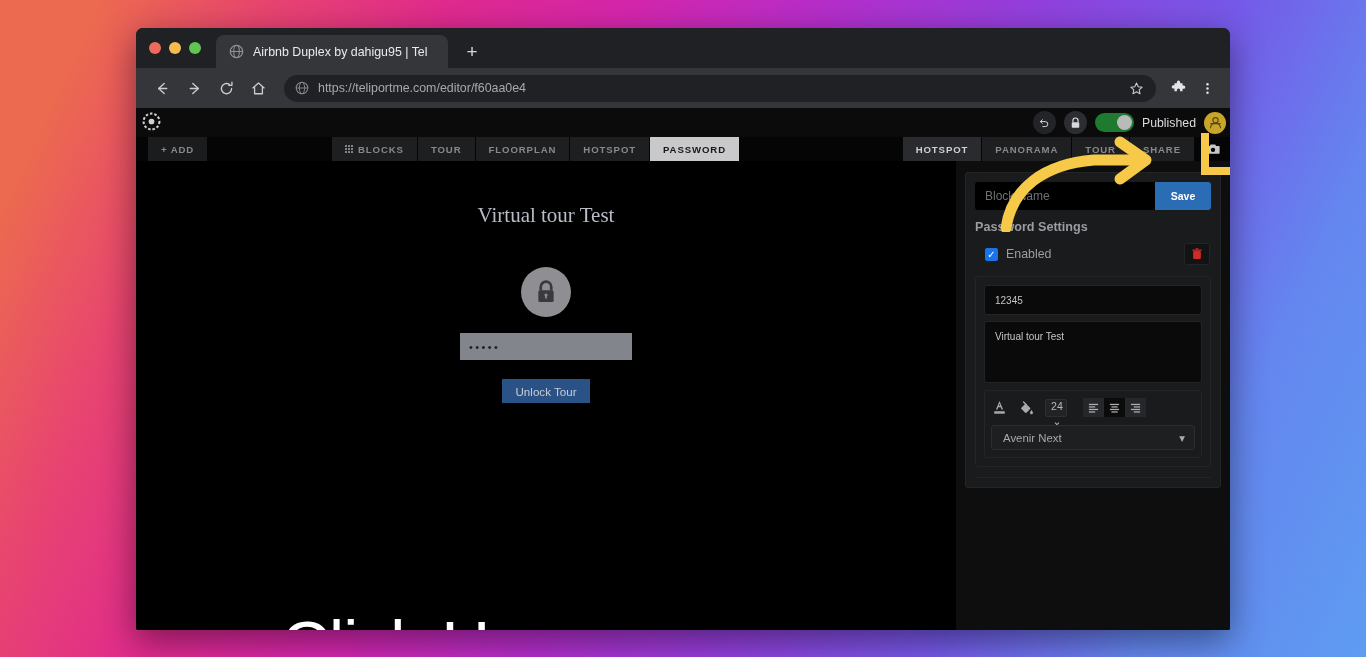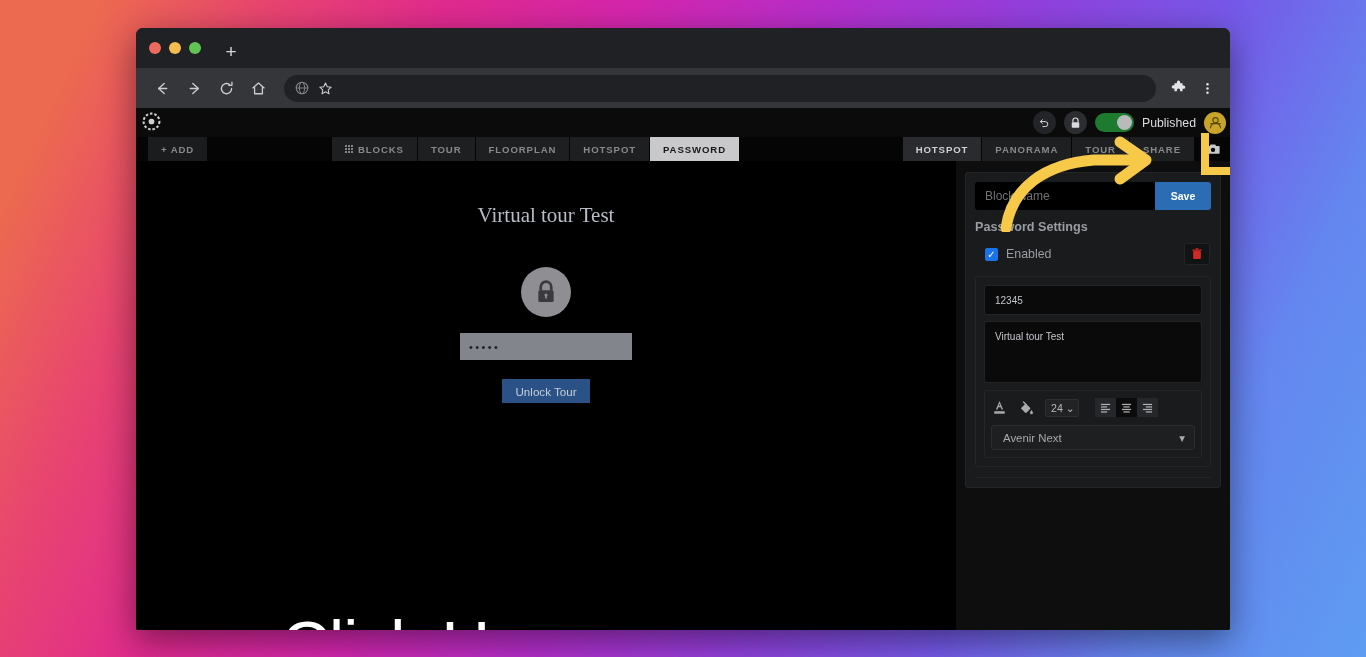--- a/index.html
+++ b/index.html
@@ -459,20 +459,21 @@
     background: #222325;
     border: 1px solid #2e2f32;
     border-radius: 2px;
     color: #b6b9bc;
     font-size: 10.6px;
     padding: 0 3px 0 5px;
     display: flex;
     align-items: center;
     gap: 3px;
     margin-left: 2px;
+    flex-direction: column;
   }
   .align-group { display: flex; margin-left: 7px; }
   .align-btn {
     width: 21px; height: 19px;
     background: #26272a;
     display: flex;
     align-items: center;
     justify-content: center;
     color: #aeb1b4;
   }
@@ -514,20 +515,28 @@
 
 <div class="browser-window">
 
   <div class="tab-strip">
     <div class="traffic-lights">
       <span class="dot red"></span>
       <span class="dot yellow"></span>
       <span class="dot green"></span>
     </div>
 
+    <div class="tab">
+      <svg class="tab-favicon" viewBox="0 0 16 16">
+        <circle cx="8" cy="8" r="6.6" fill="none" stroke="#c8cace" stroke-width="1.3"></circle>
+        <ellipse cx="8" cy="8" rx="3" ry="6.6" fill="none" stroke="#c8cace" stroke-width="1.1"></ellipse>
+        <line x1="1.6" y1="8" x2="14.4" y2="8" stroke="#c8cace" stroke-width="1.1"></line>
+      </svg>
+      <span class="tab-title">Airbnb Duplex by dahigu95 | Tel</span>
+    </div>
 
     <div class="new-tab">+</div>
   </div>
 
   <div class="addr-bar">
     <div class="nav-btn">
       <svg width="17" height="17" viewBox="0 0 20 20">
         <path d="M12 4 L5.5 10 L12 16" fill="none" stroke="currentColor" stroke-width="1.6" stroke-linecap="round" stroke-linejoin="round"></path>
         <line x1="5.5" y1="10" x2="15" y2="10" stroke="currentColor" stroke-width="1.6" stroke-linecap="round"></line>
       </svg>
@@ -549,20 +558,21 @@
         <path d="M3.4 9.3 L10 3.4 L16.6 9.3 M5.4 8.6 V16.2 H14.6 V8.6" fill="none" stroke="currentColor" stroke-width="1.55" stroke-linecap="round" stroke-linejoin="round"></path>
       </svg>
     </div>
 
     <div class="omnibox">
       <svg class="omni-icon" viewBox="0 0 16 16">
         <circle cx="8" cy="8" r="6.6" fill="none" stroke="#b9bcc0" stroke-width="1.3"></circle>
         <ellipse cx="8" cy="8" rx="3" ry="6.6" fill="none" stroke="#b9bcc0" stroke-width="1.1"></ellipse>
         <line x1="1.6" y1="8" x2="14.4" y2="8" stroke="#b9bcc0" stroke-width="1.1"></line>
       </svg>
+      <span class="omni-url">https://teliportme.com/editor/f60aa0e4</span>
       <svg class="omni-star" viewBox="0 0 20 20">
         <path d="M10 2.6 L12.3 7.6 L17.6 8.2 L13.6 11.8 L14.7 17.1 L10 14.4 L5.3 17.1 L6.4 11.8 L2.4 8.2 L7.7 7.6 Z" fill="none" stroke="currentColor" stroke-width="1.35" stroke-linejoin="round"></path>
       </svg>
     </div>
 
     <div class="ext-btn">
       <svg width="17" height="17" viewBox="0 0 20 20">
         <path d="M8.1 2.4 a1.9 1.9 0 0 1 3.8 0 v1.3 h2.9 v2.9 h1.3 a1.9 1.9 0 0 1 0 3.8 h-1.3 v2.9 h-2.9 v-1.3 a1.9 1.9 0 0 0-3.8 0 v1.3 H5.2 V10 H3.9 a1.9 1.9 0 0 1 0-3.8 h1.3 V3.7 h2.9 Z" fill="currentColor"></path>
       </svg>
     </div>

